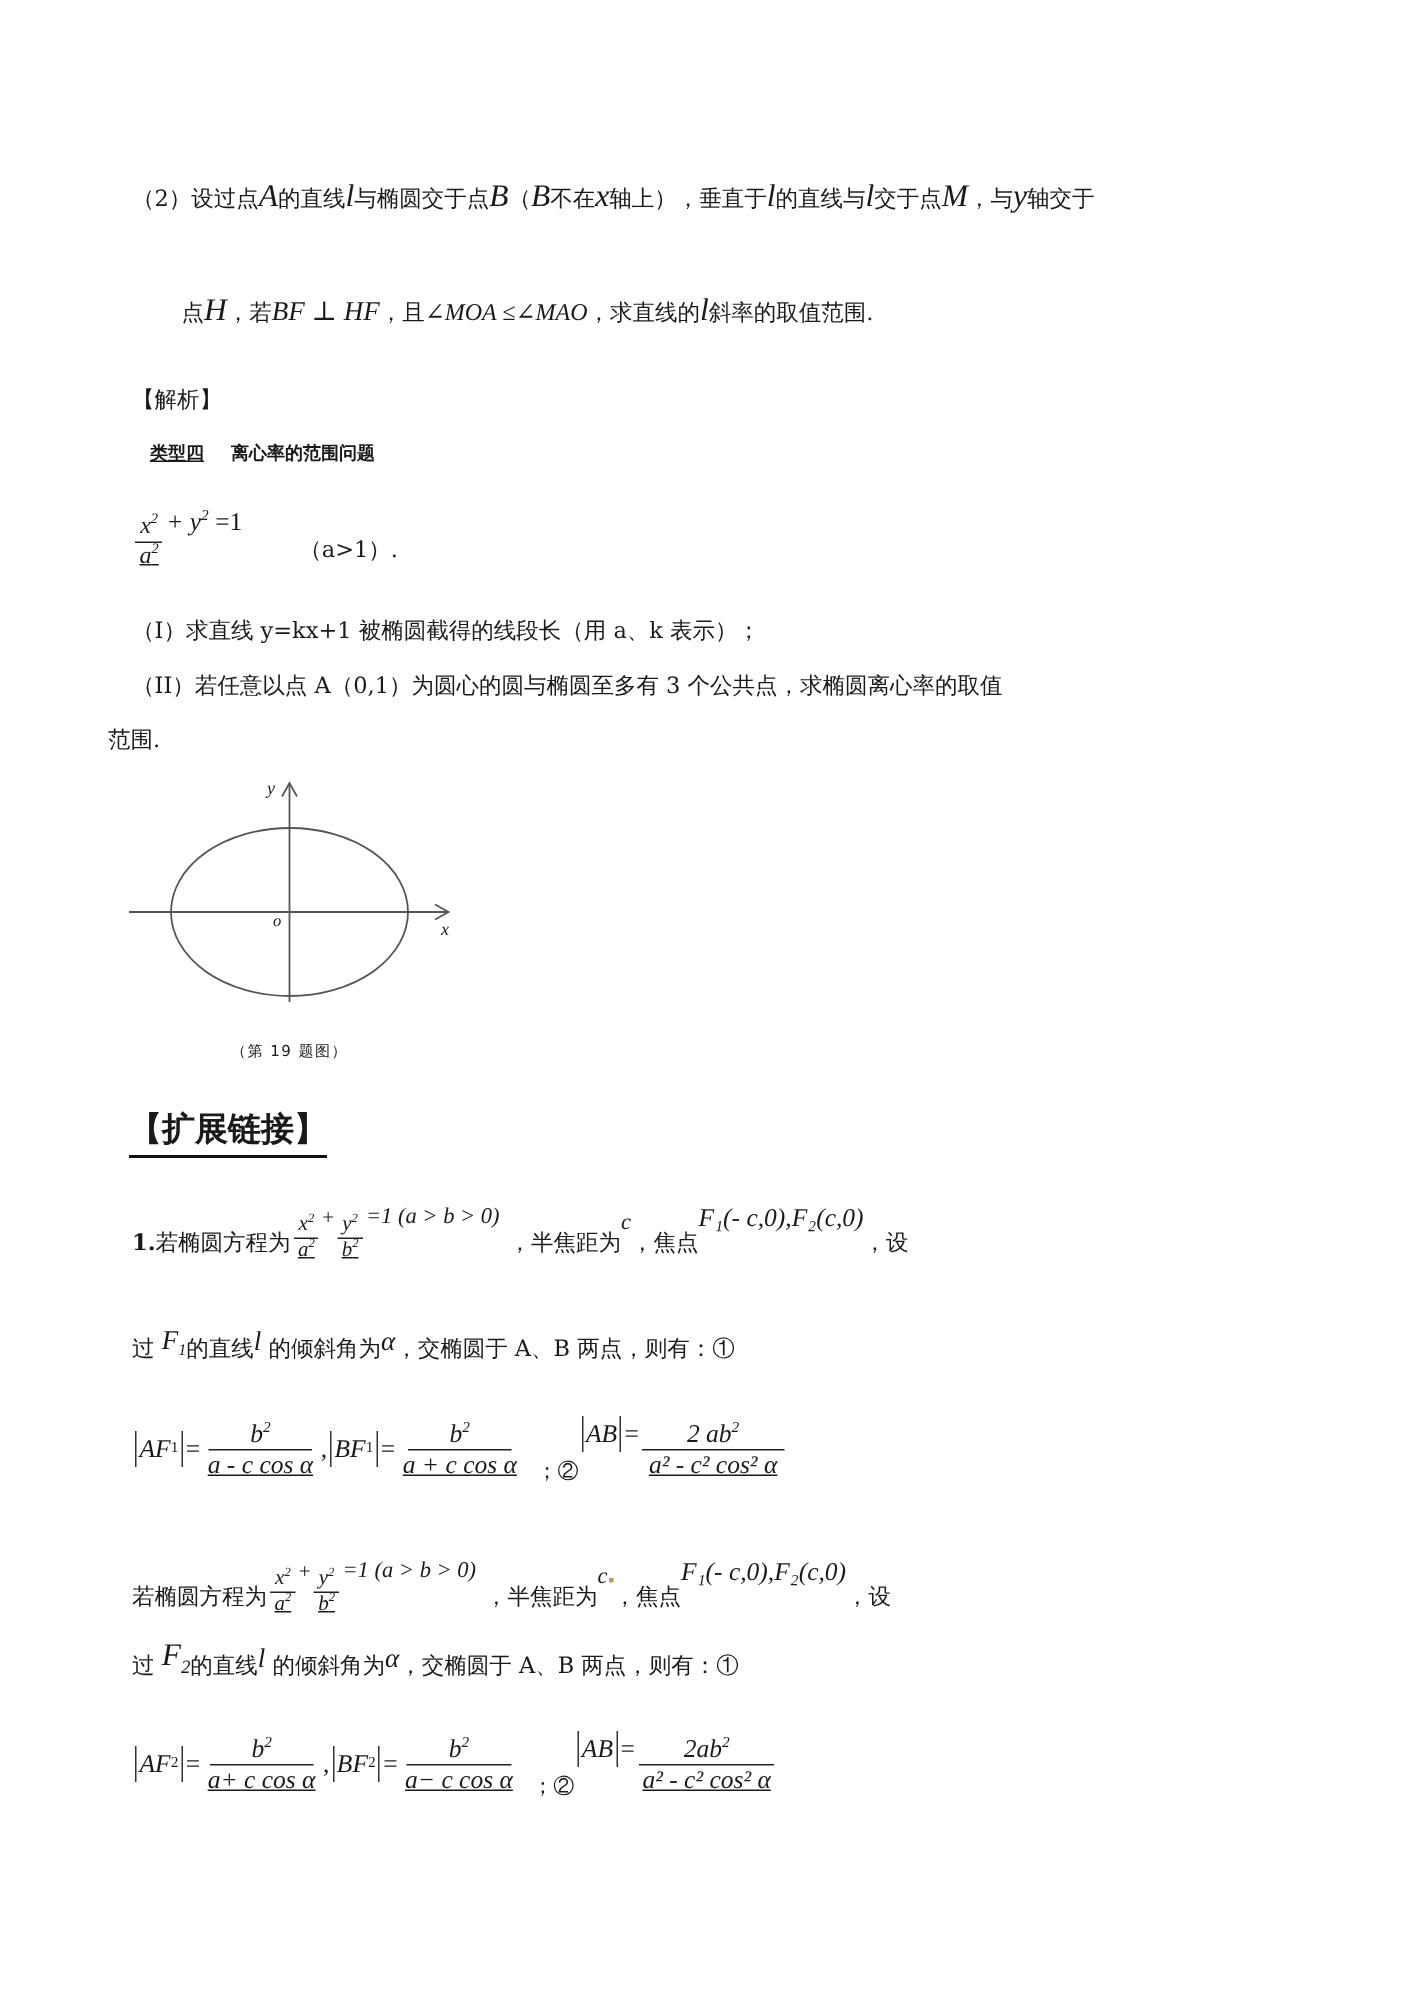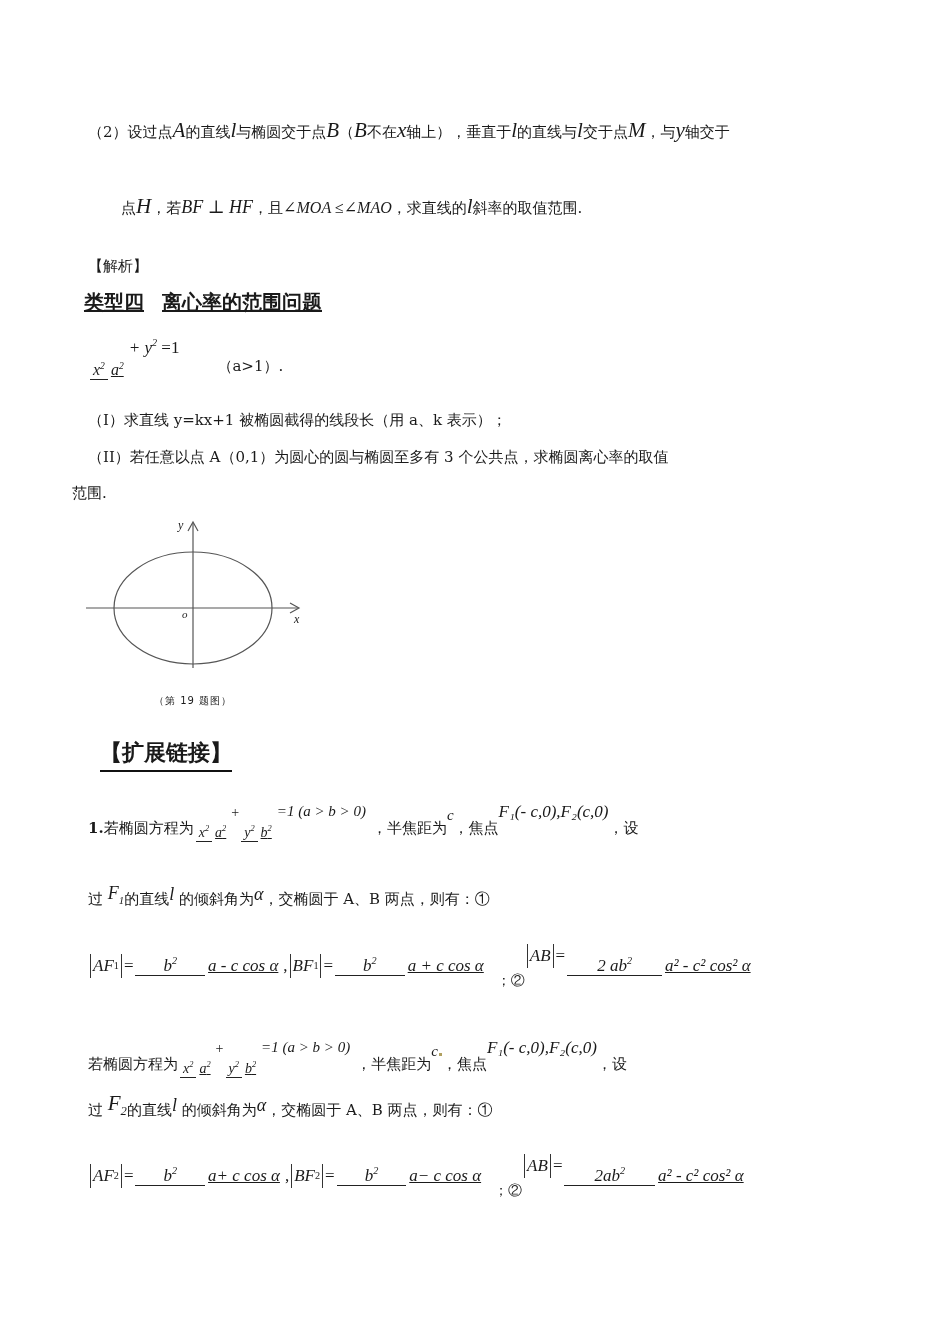--- a/index.html
+++ b/index.html
@@ -3,21 +3,21 @@
 <meta charset="utf-8">
 <style>
   html, body { margin:0; padding:0; background:#ffffff; }
   body { width:950px; height:1344px; position:relative; overflow:hidden;
          font-family:"DejaVu Serif","Liberation Serif",serif; color:#1a1a1a; }
   .abs { position:absolute; white-space:nowrap; }
   .t { font-size:15px; line-height:20px; }
   .m { font-family:"Liberation Serif","DejaVu Serif",serif; font-style:italic; }
   .mn { font-family:"Liberation Serif","DejaVu Serif",serif; font-style:normal; }
   .big { font-size:21px; }
-  .frac { display:inline-flex; flex-direction:row; align-items:center; vertical-align:middle; margin:0 2px; }
+  .frac { display:inline-flex; flex-direction:column; align-items:center; vertical-align:middle; margin:0 2px; }
   .frac .num { border-bottom:1px solid #222; padding:0 3px; line-height:1.15; }
   .frac .den { padding:0 3px; line-height:1.15;text-decoration:underline; }
   sup { font-size:60%; vertical-align:super; line-height:0; }
   sub { font-size:60%; vertical-align:sub; line-height:0; }
   .bar { display:inline-block; border-left:1px solid #333; height:24px; vertical-align:middle; margin:0 2px; }
   .bold { font-weight:bold; }
   .ul { text-decoration:underline; }
   .heading { font-size:22px; font-weight:bold; font-family:"DejaVu Sans","Liberation Sans",sans-serif;
              border-bottom:2px solid #111; padding-bottom:2px; }
   .sans { font-family:"DejaVu Sans","Liberation Sans",sans-serif; }
@@ -30,21 +30,21 @@
 <div class="abs t" style="left:88px; top:120px;">
   <span>（2）设过点</span><span class="m big">A</span><span>的直线</span><span class="m big">l</span><span>与椭圆交于点</span><span class="m big">B</span><span>（</span><span class="m big">B</span><span>不在</span><span class="m big">x</span><span>轴上），垂直于</span><span class="m big">l</span><span>的直线与</span><span class="m big">l</span><span>交于点</span><span class="m big">M</span><span>，与</span><span class="m big">y</span><span>轴交于</span>
 </div>
 
 <div class="abs t" style="left:88px; top:196px;margin-left:33px;">
   <span>点</span><span class="m big">H</span><span>，若</span><span class="m" style="font-size:18px">BF ⊥ HF</span><span>，且</span><span class="m" style="font-size:16px">∠MOA ≤∠MAO</span><span>，求直线的</span><span class="m big">l</span><span>斜率的取值范围.</span>
 </div>
 
 <div class="abs t" style="left:88px; top:256px;">【解析】</div>
 
-<div class="abs t bold sans" style="left:84px; top:292px; font-size:20px;text-decoration:underline;">
+<div class="abs t bold sans" style="left:100px; top:292px; font-size:12px;">
   <span class="ul">类型四</span><span style="display:inline-block;width:18px"></span><span>离心率的范围问题</span>
 </div>
 
 <div class="abs t" style="left:88px; top:330px; height:50px; display:flex; align-items:flex-end;">
   <span class="frac m" style="font-size:16px; margin-left:2px;">
     <span class="num"><span>x</span><sup>2</sup></span>
     <span class="den"><span>a</span><sup>2</sup></span>
   </span>
   <span class="m" style="font-size:17px; align-self:center; margin-top:-14px;text-align:right;"><span>+ y</span><sup>2</sup><span class="mn"> =1</span></span>
   <span style="padding-bottom:4px; margin-left:38px;">（a&gt;1）.</span>
@@ -61,21 +61,21 @@
     <line x1="107" y1="5" x2="107" y2="150" stroke="#555" stroke-width="1.2"></line>
     <polyline points="102,13 107,4 112,13" fill="none" stroke="#555" stroke-width="1.2"></polyline>
     <ellipse cx="107" cy="90" rx="79" ry="56" fill="none" stroke="#555" stroke-width="1.2"></ellipse>
   </svg>
   <span class="abs m" style="left:92px; top:0px; font-size:12px;">y</span>
   <span class="abs m" style="left:208px; top:94px; font-size:12px;">x</span>
   <span class="abs m" style="left:96px; top:90px; font-size:11px;">o</span>
   <span class="abs caption" style="left:68px; top:176px;">（第 19 题图）</span>
 </div>
 
-<div class="abs heading" style="left:100px; top:738px;">【扩展链接】</div>
+<div class="abs heading" style="left:86px; top:738px;">【扩展链接】</div>
 
 <div class="abs t" style="left:88px; top:792px; height:50px; display:flex; align-items:flex-end;">
   <span class="bold" style="padding-bottom:4px">1.</span>
   <span style="padding-bottom:4px">若椭圆方程为</span>
   <span class="frac m" style="font-size:14px;">
     <span class="num">x<sup>2</sup></span>
     <span class="den">a<sup>2</sup></span>
   </span>
   <span class="mn" style="align-self:center; margin-top:-8px; font-size:14px;">+</span>
   <span class="frac m" style="font-size:14px;">

